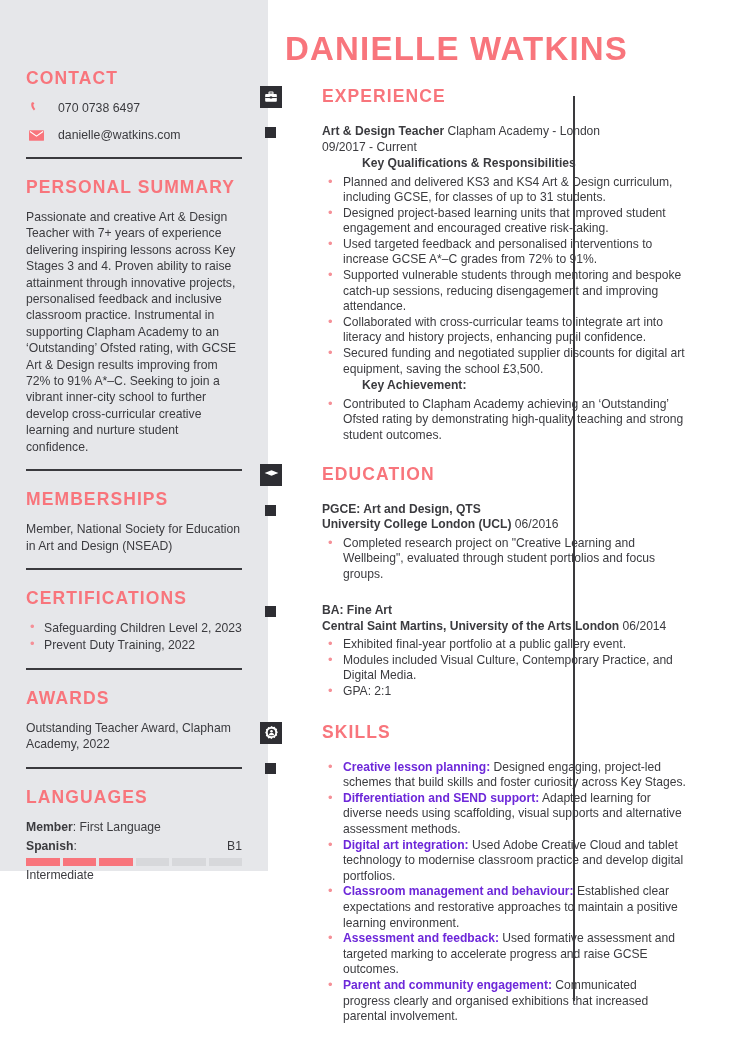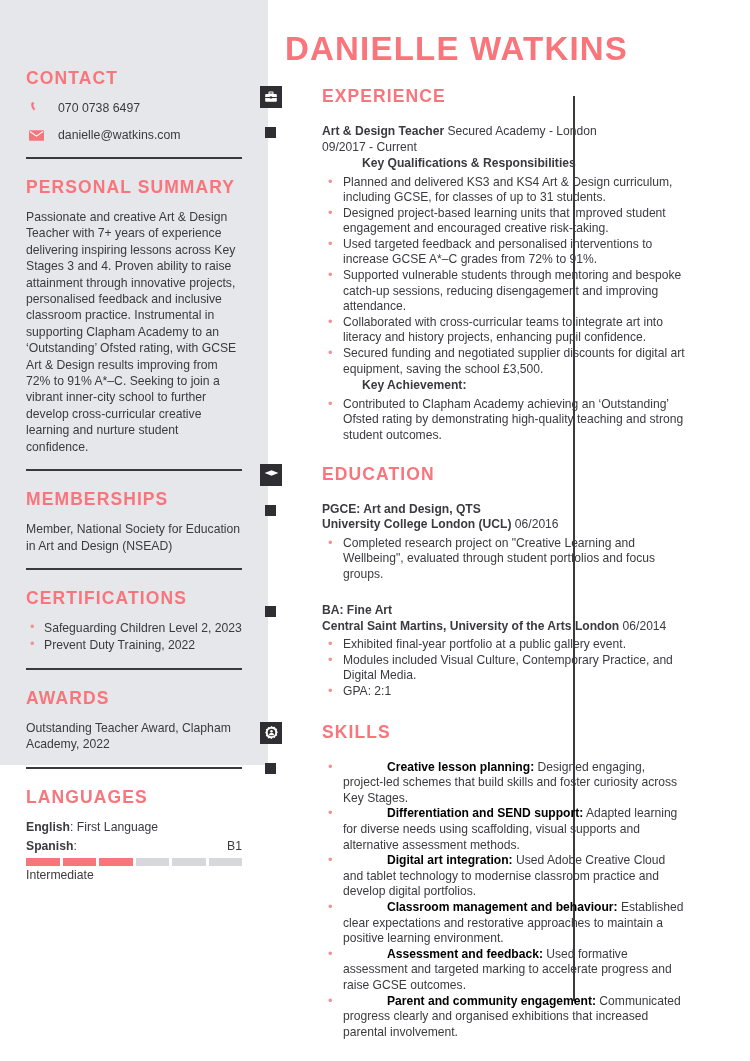--- a/index.html
+++ b/index.html
@@ -9,21 +9,21 @@
     background:#ffffff;
     color:#3b3b3f;
     position:relative;
     overflow:hidden;
   }
   .page { position:relative; width:750px; height:1061px; background:#fff; }
 
   
   .sidebar {
     position:absolute; left:0; top:0;
-    width:268px; height:765px;
+    width:268px; height:871px;
     background:#e6e7ea;
     padding:0 26px;
   }
   .side-head {
     color:#f8757c;
     font-size:17.5px;
     font-weight:bold;
     letter-spacing:1.1px;
     margin-bottom:11px;
   }
@@ -138,21 +138,21 @@
     padding-left:21px;
     font-size:12.1px;
     line-height:15.6px;
     margin-bottom:0px;
   }
   ul.main-list li:before {
     content:"•";
     position:absolute; left:6px; top:-1px;
     color:#f59097; font-size:13px;
   }
-  ul.main-list li b { font-weight:bold; color:#000000;margin-left:44px; }
+  ul.main-list li b { font-weight:bold; color:#6d28d9; }
   .gap-sm { height:7px; }
 </style>
 </head>
 <body>
 
 <div class="page">
 
   <aside class="sidebar">
 
     <div class="side-block" style="padding-top:68px;">
@@ -202,21 +202,21 @@
     </div>
 
     <div class="side-block">
       <div class="side-head">AWARDS</div>
       <div class="plain-text">Outstanding Teacher Award, Clapham Academy, 2022</div>
       <div class="divider"></div>
     </div>
 
     <div class="side-block">
       <div class="side-head">LANGUAGES</div>
-      <div class="lang-line"><b>English</b><span>: First Language</span></div>
+      <div class="lang-line"><b>Member</b><span>: First Language</span></div>
       <div class="lang-row">
         <div class="lang-line" style="margin:0;"><b>Spanish</b><span>:</span></div>
         <span class="lang-level">B1</span>
       </div>
       <div class="bar">
         <span class="seg on"></span>
         <span class="seg on"></span>
         <span class="seg on"></span>
         <span class="seg"></span>
         <span class="seg"></span>
@@ -240,21 +240,21 @@
               <rect x="8.5" y="3.5" width="7" height="3.5" rx="1" fill="none" stroke="#fff" stroke-width="1.8"></rect>
               <rect x="2" y="12" width="20" height="1.8" fill="#2e2e33"></rect>
               <rect x="10" y="11" width="4" height="3.5" fill="#2e2e33"></rect>
             </svg>
         </span>
         <span class="sec-title">EXPERIENCE</span>
       </div>
 
       <div class="entry">
         <span class="node" style="top:3px;"></span>
-        <div class="entry-title"><b>Art &amp; Design Teacher</b><span> Secured Academy - London</span></div>
+        <div class="entry-title"><b>Art &amp; Design Teacher</b><span> Clapham Academy - London</span></div>
         <div class="entry-sub">09/2017 - Current</div>
         <div class="entry-label">Key Qualifications &amp; Responsibilities</div>
         <ul class="main-list">
           <li>Planned and delivered KS3 and KS4 Art &amp; Design curriculum, including GCSE, for classes of up to 31 students.</li>
           <li>Designed project-based learning units that improved student engagement and encouraged creative risk-taking.</li>
           <li>Used targeted feedback and personalised interventions to increase GCSE A*–C grades from 72% to 91%.</li>
           <li>Supported vulnerable students through mentoring and bespoke catch-up sessions, reducing disengagement and improving attendance.</li>
           <li>Collaborated with cross-curricular teams to integrate art into literacy and history projects, enhancing pupil confidence.</li>
           <li>Secured funding and negotiated supplier discounts for digital art equipment, saving the school £3,500.</li>
         </ul>

